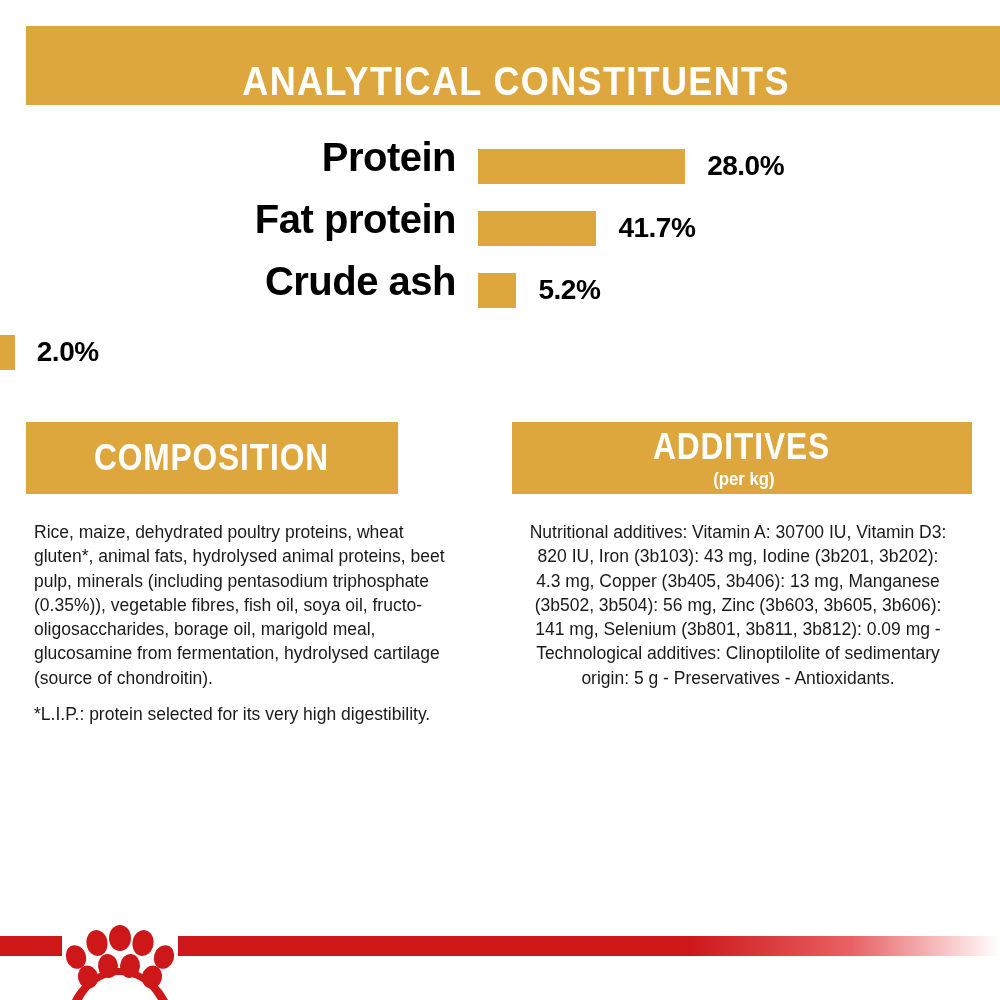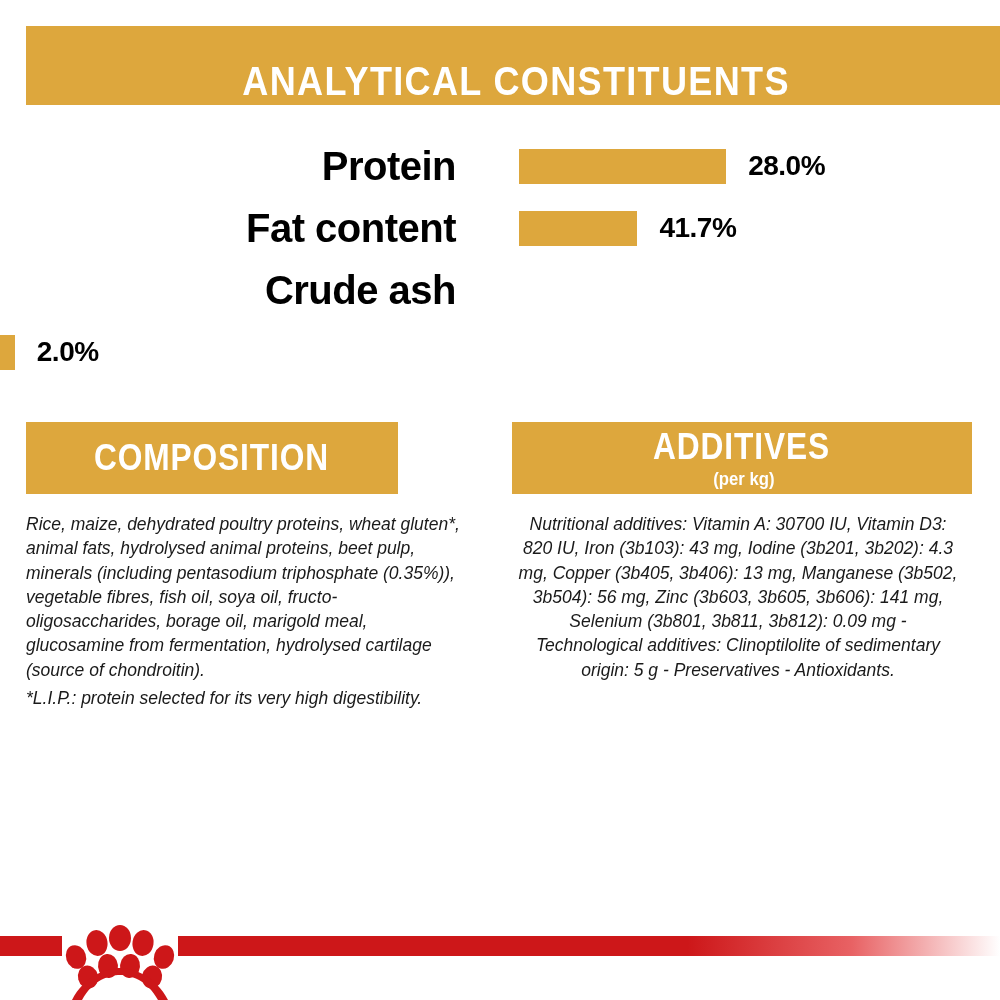--- a/index.html
+++ b/index.html
@@ -41,22 +41,20 @@
   
   .chart {
     position: absolute;
     left: 0;
     top: 135px;
     width: 1000px;
   }
   .chart-row {
     height: 62px;
     display: flex;
-    align-items: center;
-    gap: 41px;
   }
   .chart-label {
     width: 478px;
     text-align: right;
     padding-right: 22px;
     box-sizing: border-box;
     font-size: 40px;
     font-weight: bold;
     color: #000000;
     letter-spacing: -0.5px;
@@ -129,21 +127,21 @@
   }
   .body-col {
     position: absolute;
     top: 0;
     font-size: 17.5px;
     line-height: 24.3px;
     color: #1a1a1a;
   }
   .body-col.left  { left: 22px;  width: 448px; }
   .body-col.right { left: 512px; width: 452px; text-align: center; }
-  .body-col p { margin: 4px; font-style: italic; }
+  .body-col p { margin: 12px; }
 
   
   .footer {
     position: absolute;
     left: 0;
     top: 936px;
     width: 1000px;
     height: 64px;
   }
   .red-band-left {
@@ -181,29 +179,33 @@
 
   <div class="chart-row">
     <div class="chart-label">Protein</div>
     <div class="chart-bar-wrap">
       <div class="chart-bar" style="width: 207.2px; background: rgb(221, 167, 61);"></div>
       <div class="chart-value">28.0%</div>
     </div>
   </div>
 
   <div class="chart-row">
-    <div class="chart-label">Fat content</div>
+    <div class="chart-label">Fat protein</div>
     <div class="chart-bar-wrap">
       <div class="chart-bar" style="width: 118.4px; background: rgb(221, 167, 61);"></div>
       <div class="chart-value">41.7%</div>
     </div>
   </div>
 
   <div class="chart-row">
     <div class="chart-label">Crude ash</div>
+    <div class="chart-bar-wrap">
+      <div class="chart-bar" style="width: 38.48px; background: rgb(221, 167, 61);"></div>
+      <div class="chart-value">5.2%</div>
+    </div>
   </div>
 
   <div class="chart-row">
     <div class="chart-bar-wrap">
       <div class="chart-bar" style="width: 14.8px; background: rgb(221, 167, 61);"></div>
       <div class="chart-value">2.0%</div>
     </div>
   </div>
 
 </div>

